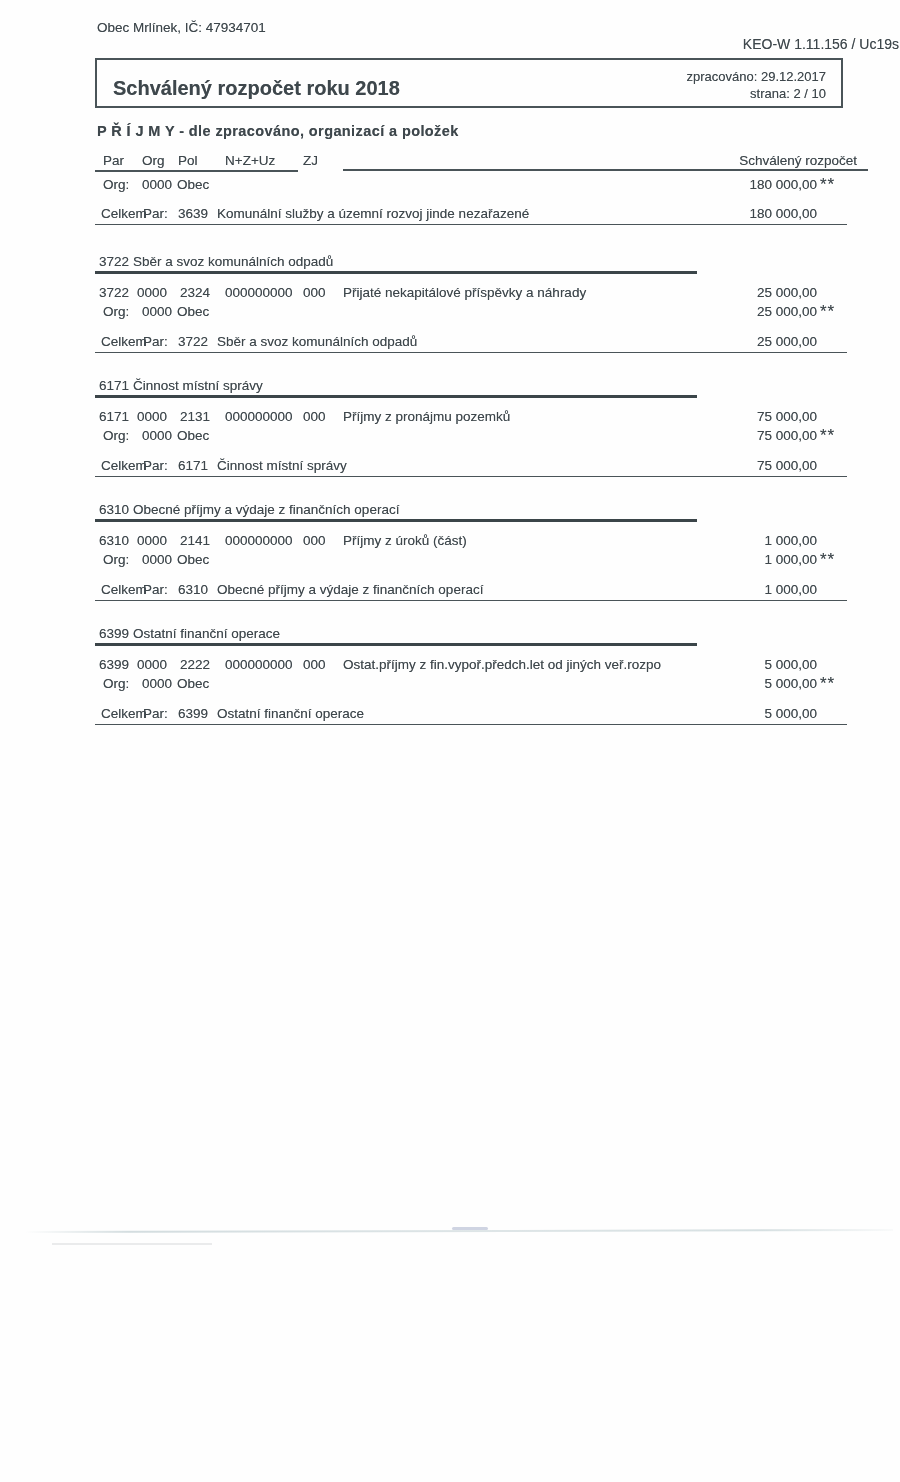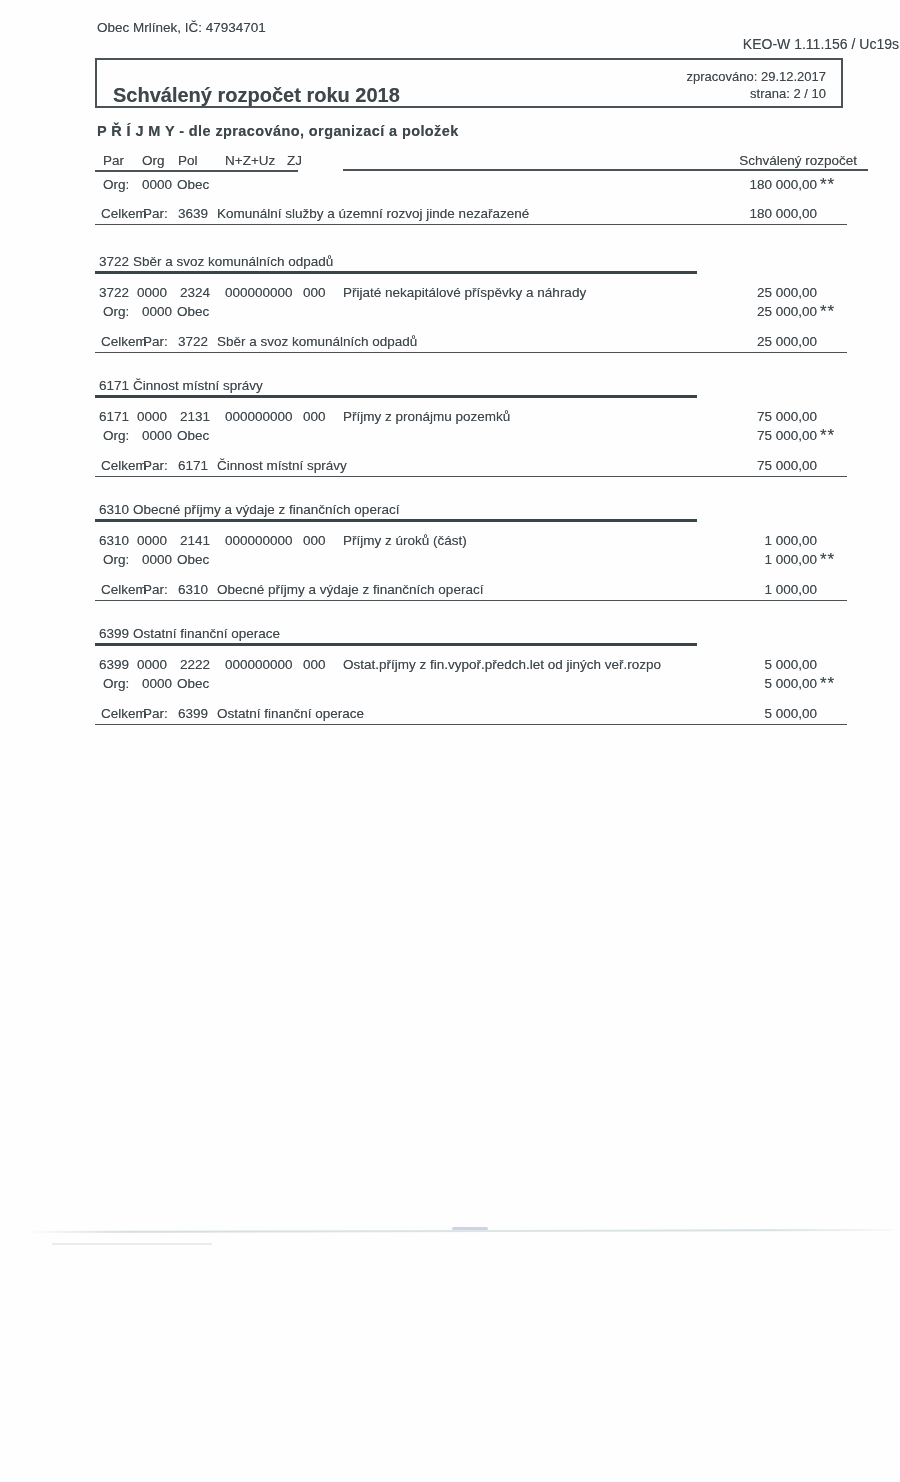--- a/index.html
+++ b/index.html
@@ -18,38 +18,38 @@
     text-shadow:0 0 .5px rgba(62,71,76,.55);
   }
   
   .top-left{position:absolute;left:97px;top:20px;font-size:13.5px;white-space:nowrap;}
   .top-right{position:absolute;right:1px;top:36px;font-size:14px;white-space:nowrap;}
   
   .title-box{
     position:absolute;left:95px;top:58px;width:748px;height:50px;
     border:2px solid var(--line);box-sizing:border-box;
   }
-  .title-box .title{position:absolute;left:16px;top:24px;font-size:20px;font-weight:bold;white-space:nowrap;text-align:right;}
+  .title-box .title{position:absolute;left:16px;top:17px;font-size:20px;font-weight:bold;white-space:nowrap;text-align:right;}
   .title-box .meta{position:absolute;right:15px;top:8px;text-align:right;font-size:13px;line-height:17px;}
   
   .heading{position:absolute;left:97px;top:123px;font-size:14.5px;font-weight:bold;letter-spacing:.4px;white-space:nowrap;}
   
   .table{position:absolute;left:95px;top:152px;width:752px;font-size:13.5px;line-height:14px;}
   .row{position:relative;height:14px;white-space:nowrap;}
   .row span{position:absolute;top:0;}
   .c-par{left:4px;}  .c-org{left:42px;} .c-pol{left:85px;}
   .c-nzuz{left:130px;} .c-zj{left:208px;} .c-name{left:248px;}
   .o-label{left:8px;} .o-org{left:47px;} .o-name{left:82px;}
   .t-celkem{left:6px;} .t-parlbl{left:48px;} .t-parnum{left:83px;} .t-name{left:122px;}
   .amount{position:absolute;right:30px;top:0;width:140px;text-align:right;}
   .stars{position:absolute;right:1px;top:1px;width:26px;font-size:17px;letter-spacing:1px;text-align:left;}
   
   .col-header{position:relative;height:20px;}
   .col-header .lbl{position:absolute;top:2px;}
-  .h-par{left:8px;text-align:center;} .h-org{left:47px;} .h-pol{left:83px;} .h-nzuz{left:130px;text-align:center;} .h-zj{left:192px;}
+  .h-par{left:8px;text-align:center;} .h-org{left:47px;} .h-pol{left:83px;} .h-nzuz{left:130px;text-align:center;} .h-zj{left:208px;}
   .h-amount{position:absolute;right:-10px;top:2px;}
   .rule-a{position:absolute;left:0;bottom:0;width:203px;height:1.6px;background:var(--line);}
   .rule-b{position:absolute;left:248px;bottom:1px;width:525px;height:1.6px;background:var(--line);}
   
   .org-row{margin-top:6px;}
   .total-row{margin-top:15px;height:14px;padding-bottom:3px;border-bottom:1.6px solid var(--line);}
   .section{margin-top:26px;}
   .section.first{margin-top:30px;}
   .section-title{position:relative;height:14px;padding-bottom:5px;white-space:nowrap;}
   .section-title .s-par{position:absolute;left:4px;top:0;}

